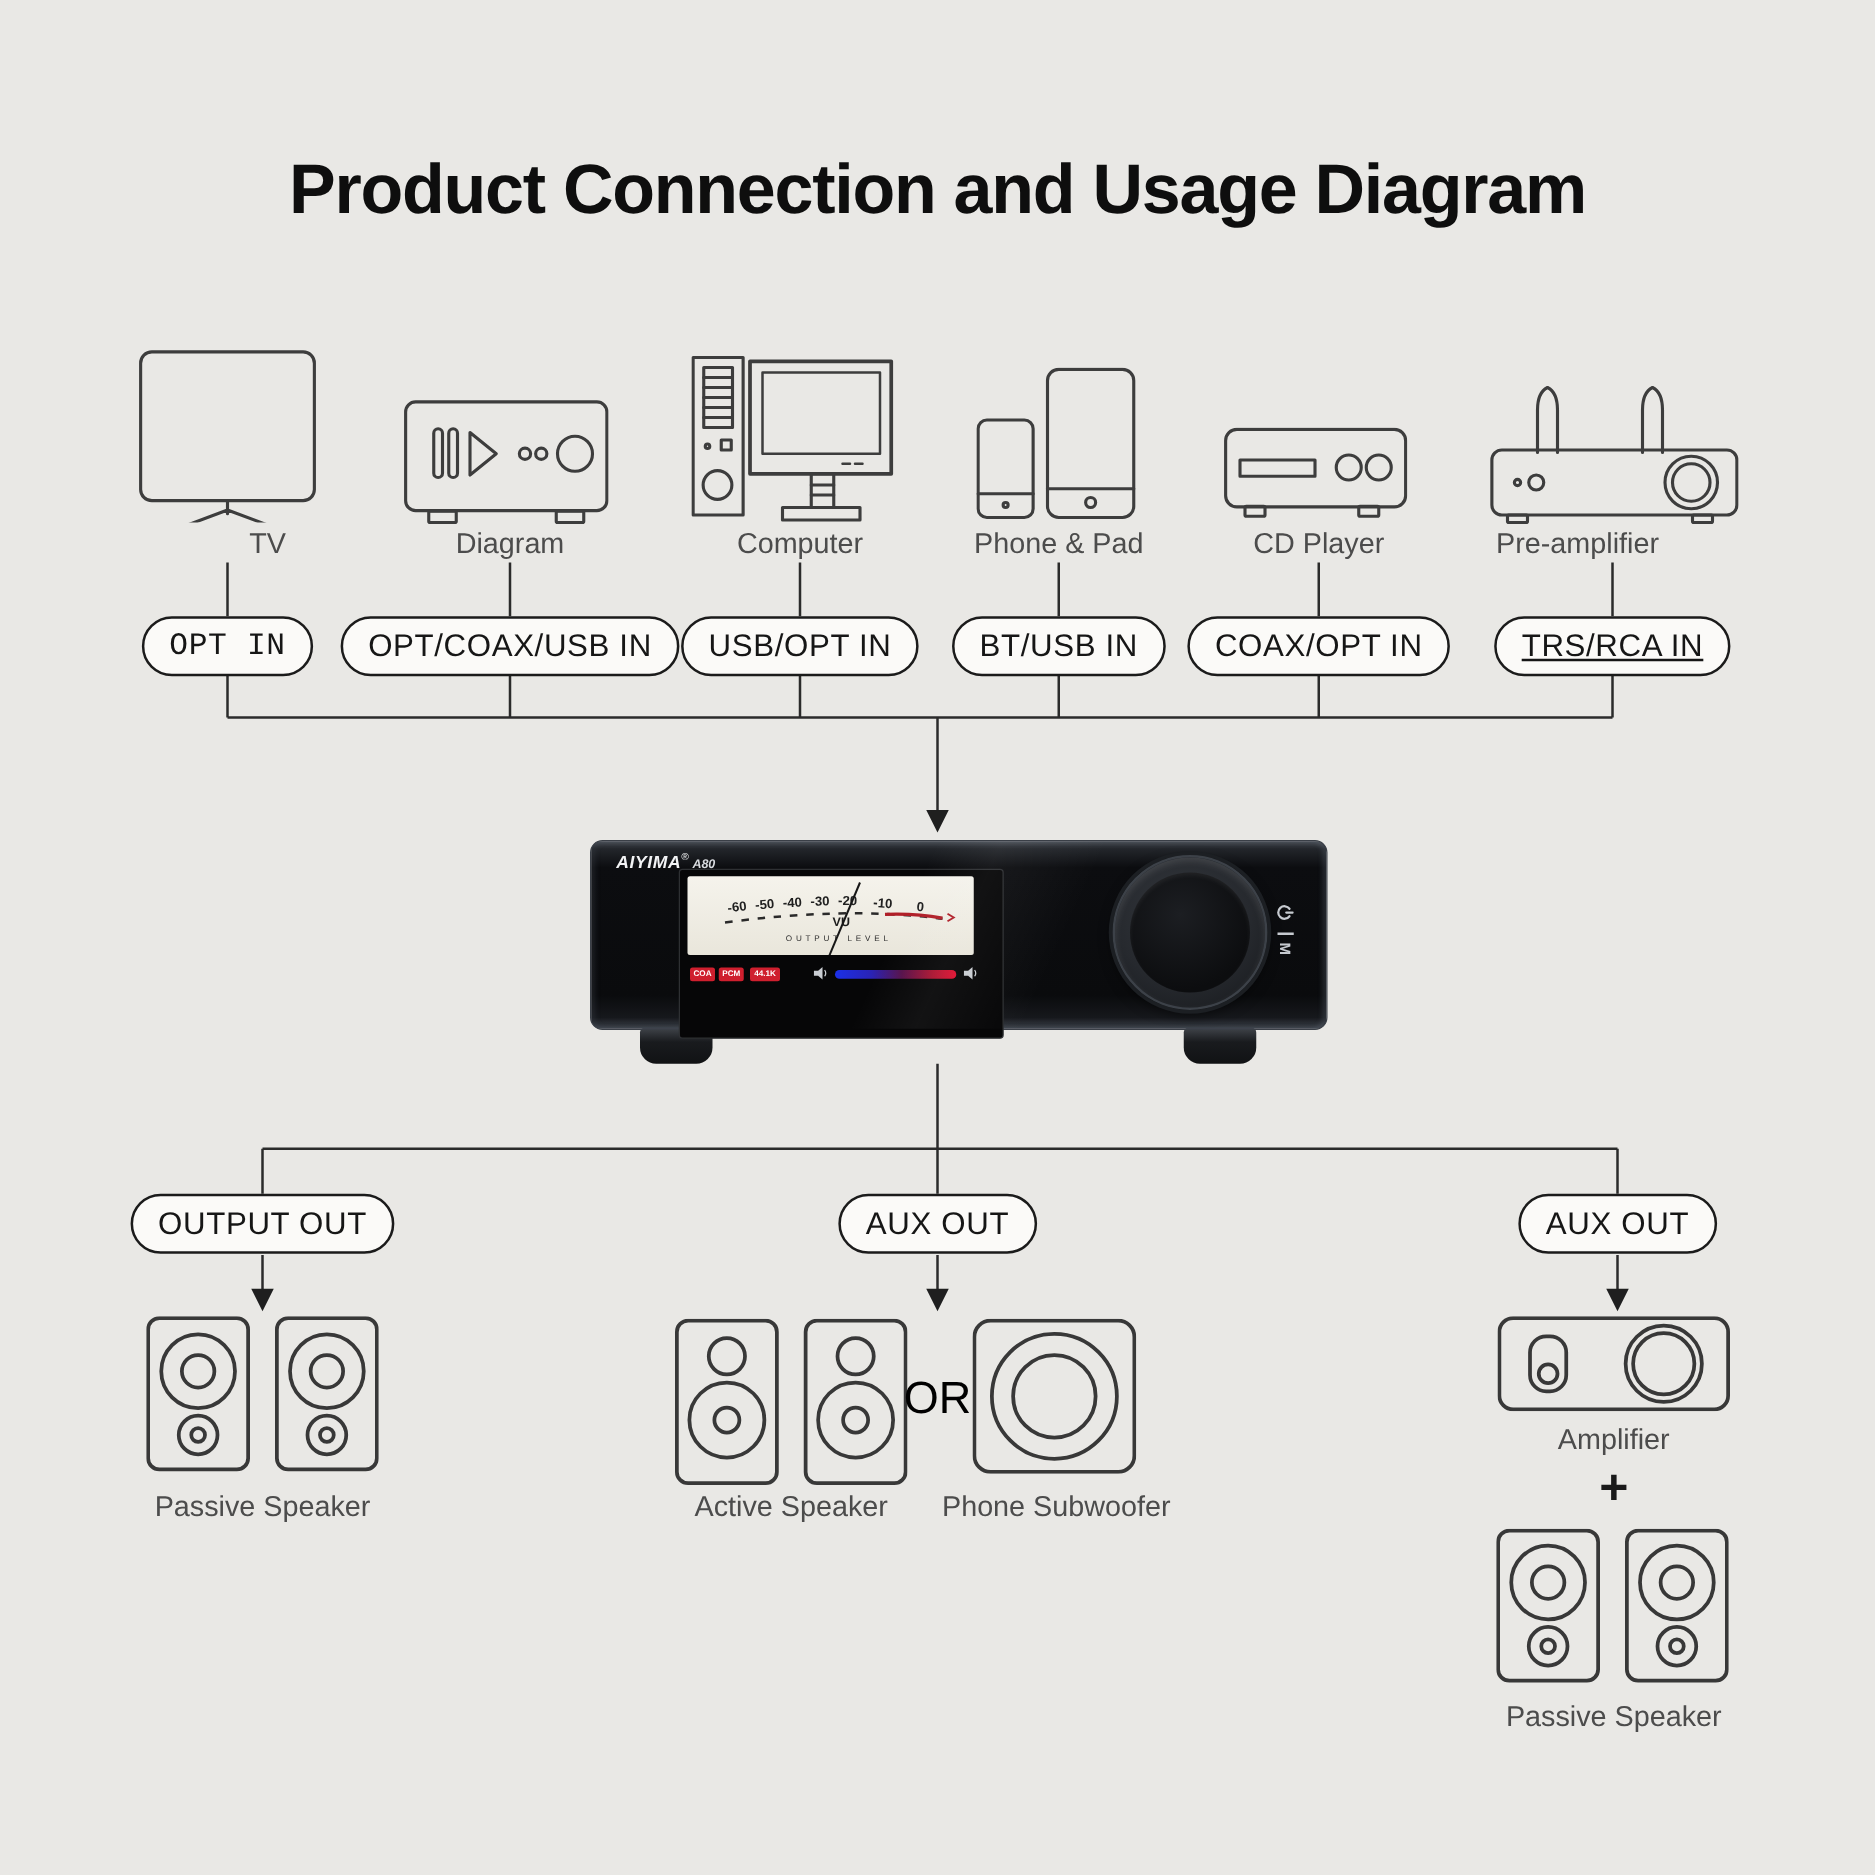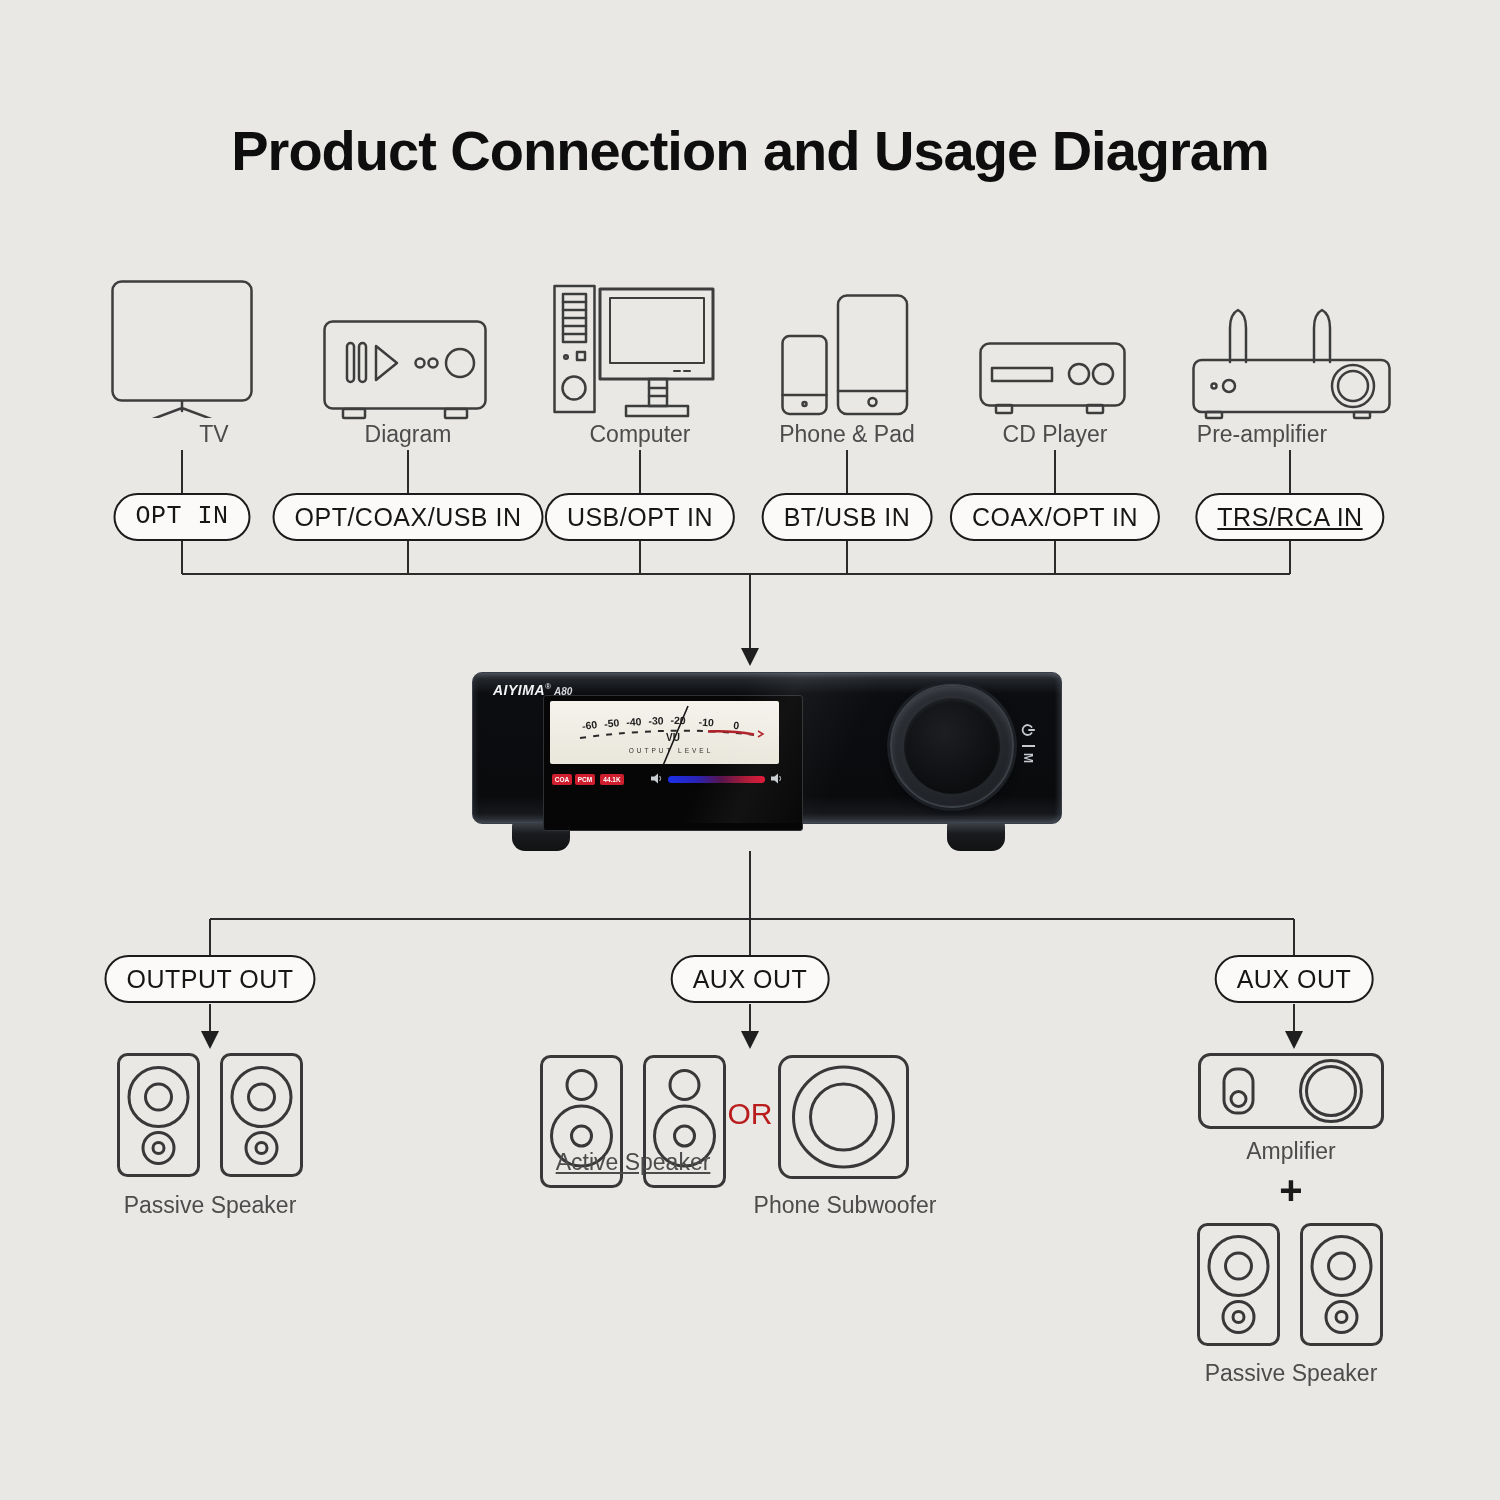--- a/index.html
+++ b/index.html
@@ -32,21 +32,21 @@
   .pillbox{
     height:44px;line-height:44px;padding:0 20px;
     background:#fbfaf8;border:2.5px solid #1b1b1b;border-radius:24px;
     font-size:25px;font-weight:500;color:#161616;text-align:center;
     letter-spacing:.5px;
   }
 
   
   svg.outicon{stroke:#383838;stroke-width:3;fill:none;stroke-linecap:round;stroke-linejoin:round;}
   .out-label{font-size:23px;color:#4c4c4c;}
-  .or-label{font-size:30px;color:#b91c1c;font-weight:500;}
+  .or-label{font-size:36px;color:#000000;font-weight:500;}
   .plus-label{font-size:40px;color:#1a1a1a;font-weight:700;}
 
   
   .amp{
     left:472px;top:672px;width:590px;height:152px;border-radius:10px;
     background:linear-gradient(180deg,#484d55 0%,#23262b 4%,#0c0d10 14%,#0a0b0d 82%,#16181c 94%,#3c414a 100%);
     border:1px solid #3a3f47;box-sizing:border-box;
     box-shadow:inset -3px 0 4px rgba(120,130,145,.25), inset 3px 0 4px rgba(60,66,75,.35);
     z-index:3;
   }
@@ -284,21 +284,21 @@
   <circle cx="144.5" cy="30" r="14.5"></circle>
   <circle cx="144.5" cy="81" r="30"></circle>
     <circle cx="144.5" cy="81" r="10"></circle>
 </svg>
 <div class="abs cx or-label" style="left:750px;top:1097px;">OR</div>
 <svg class="abs outicon" style="left:778px;top:1055px;" width="131" height="124" viewBox="0 0 131 124">
   <rect x="1.5" y="1.5" width="128" height="121" rx="13"></rect>
   <circle cx="65.5" cy="62" r="50"></circle>
     <circle cx="65.5" cy="62" r="33"></circle>
 </svg>
-<div class="abs cx out-label" style="left:633px;top:1149px;text-decoration:underline;">Active Speaker</div>
+<div class="abs cx out-label" style="left:633px;top:1192px;">Active Speaker</div>
 <div class="abs cx out-label" style="left:845px;top:1192px;">Phone Subwoofer</div>
 
 <svg class="abs outicon" style="left:1198px;top:1053px;" width="186" height="76" viewBox="0 0 186 76">
   <rect x="1.5" y="1.5" width="183" height="73" rx="11"></rect>
   <rect x="26" y="16" width="29" height="44" rx="13"></rect>
   <circle cx="40.5" cy="46" r="7.5"></circle>
   <circle cx="133" cy="38" r="30.5"></circle>
     <circle cx="133" cy="38" r="24.5"></circle>
 </svg>
 <div class="abs cx out-label" style="left:1291px;top:1138px;">Amplifier</div>

